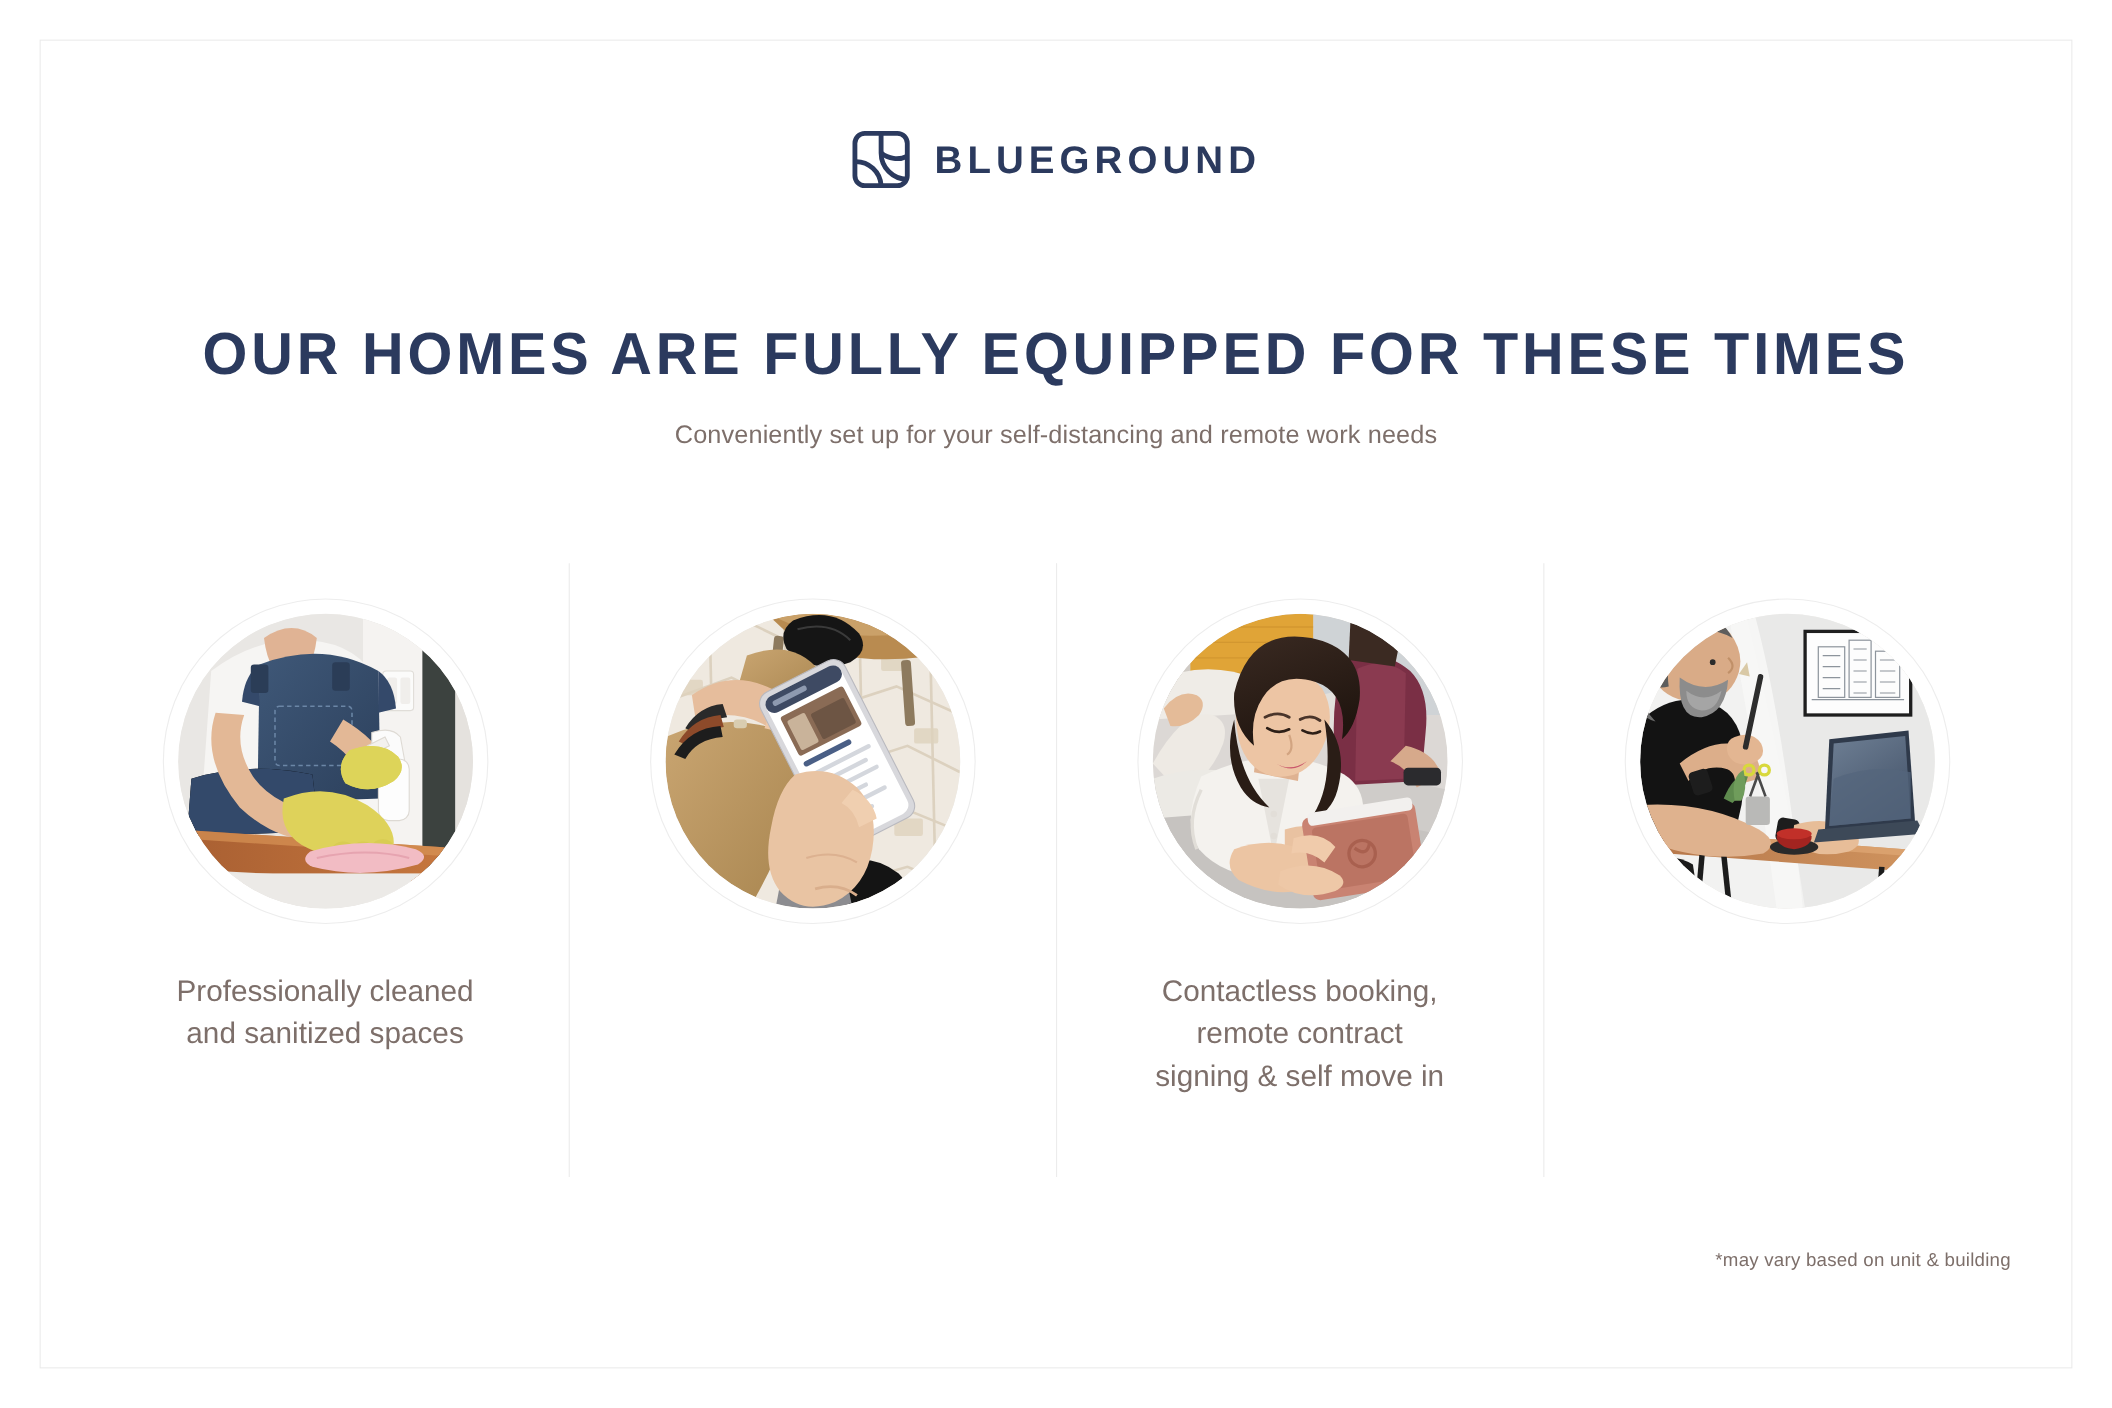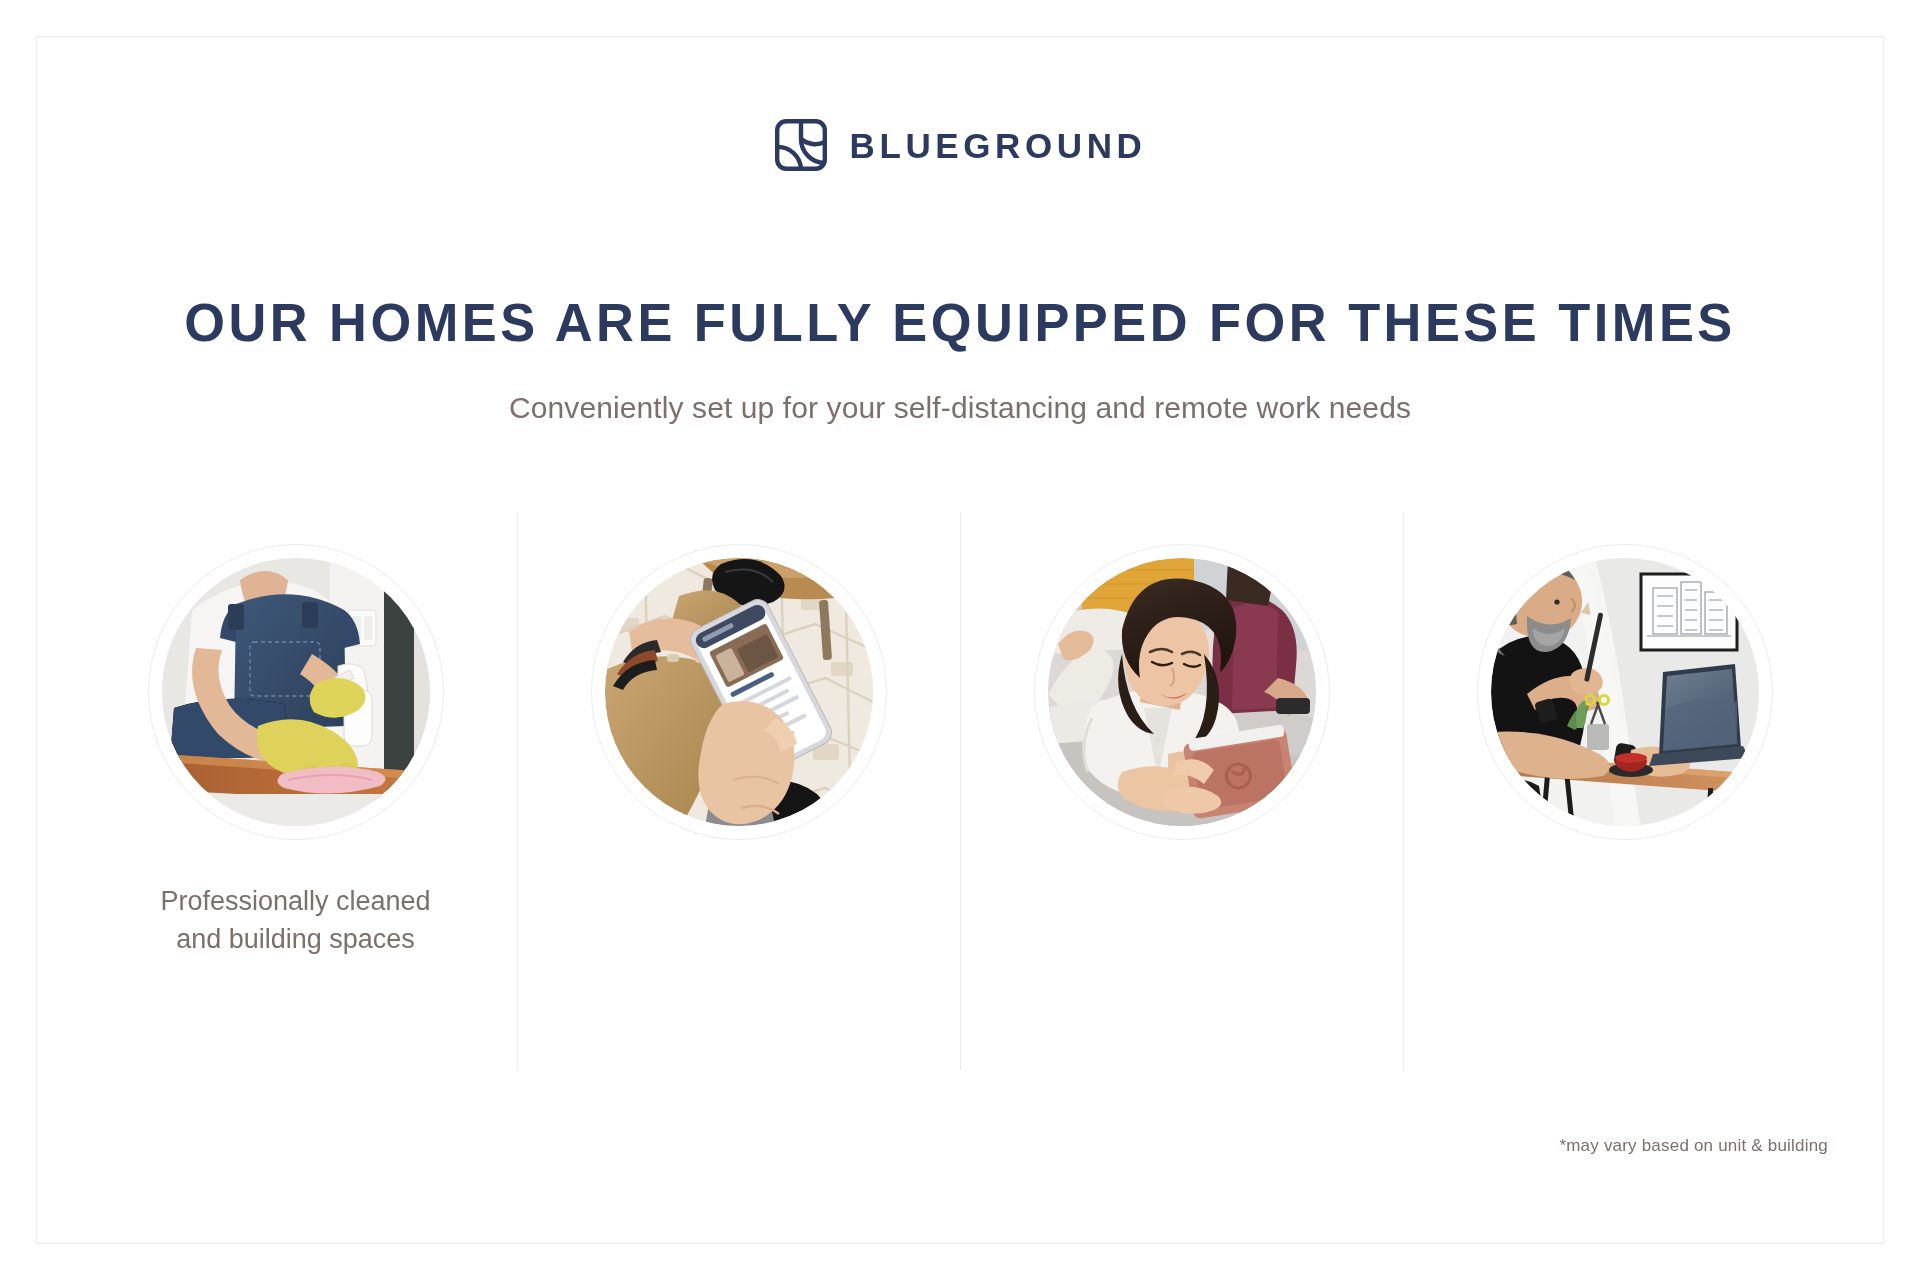--- a/index.html
+++ b/index.html
@@ -79,21 +79,21 @@
     white-space: nowrap;
     transform: scaleX(0.97);
   }
 
   .subhead {
     position: absolute;
     top: 358px;
     left: 0;
     width: 100%;
     text-align: center;
-    font-size: 30px;
+    font-size: 23px;
     font-weight: 400;
     color: #7d6f6a;
     letter-spacing: 0.1px;
     line-height: 1.3;
     white-space: nowrap;
   }
 
   
   .features {
     position: absolute;
@@ -256,21 +256,21 @@
                 <ellipse cx="186" cy="212" rx="10" ry="7"></ellipse>
               </g>
 
               <path d="M120 216 q50 -14 96 -2 q14 6 2 14 q-50 14 -96 2 q-12 -6 -2 -14z" fill="#f2bcc4"></path>
               <path d="M126 222 q46 -10 84 0" fill="none" stroke="#e6a4b0" stroke-width="2"></path>
             </g>
           </svg>
         </div>
       </div>
       <div class="caption">Professionally cleaned
-and building spaces</div>
+and sanitized spaces</div>
     </div>
 
     <div class="feature">
       <div class="photo-wrap">
         <div class="photo">
           <svg viewBox="0 0 268 268" xmlns="http://www.w3.org/2000/svg">
             <defs>
               <clipPath id="c2">
                   <circle cx="134" cy="134" r="134"></circle>
                 </clipPath>
@@ -427,20 +427,23 @@
                 <circle cx="190" cy="218" r="12" fill="none" stroke="#a9604f" stroke-width="3"></circle>
                 <path d="M184 212 q10 10 14 -2" fill="none" stroke="#a9604f" stroke-width="3"></path>
               </g>
 
               <path d="M128 204 q24 -8 38 8 l-10 14 q-14 -12 -30 -8z" fill="#f0cbab"></path>
               <path d="M116 234 q30 -12 54 4 q8 8 -4 14 q-30 10 -52 -6z" fill="#eec8a7"></path>
             </g>
           </svg>
         </div>
       </div>
+      <div class="caption">Contactless booking,
+remote contract
+signing &amp; self move in</div>
     </div>
 
     <div class="feature">
       <div class="photo-wrap">
         <div class="photo">
           <svg viewBox="0 0 268 268" xmlns="http://www.w3.org/2000/svg">
             <defs>
               <clipPath id="c4">
                   <circle cx="134" cy="134" r="134"></circle>
                 </clipPath>

